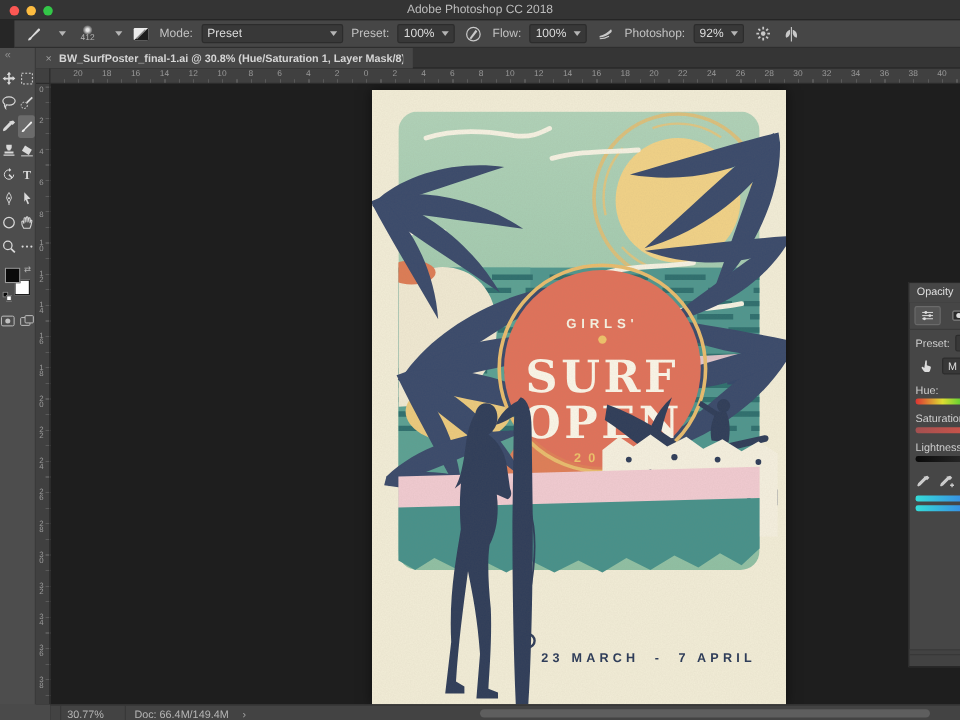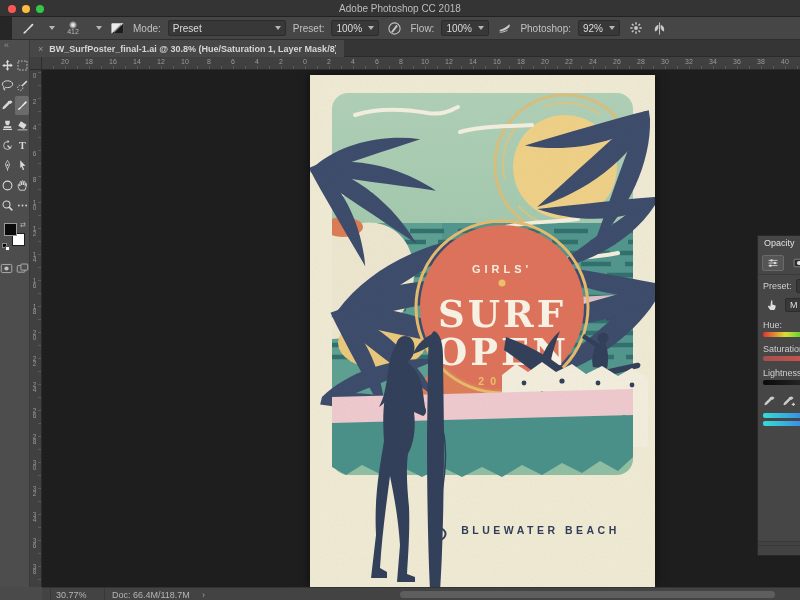--- a/index.html
+++ b/index.html
@@ -515,21 +515,21 @@
       <path d="M124 256 C 130 258 133 268 133 282 L 134 360 C 134 430 132 490 130 516 L 120 516 C 118 470 117 420 117 360 L 118 290 C 118 272 119 260 124 256 Z"></path>
       <path d="M124 258 C 115 262 107 269 103 279 C 110 277 118 272 123 269 Z"></path>
       <path d="M95 261 C 102 261 106 268 104 277 C 103 282 100 285 97 287 C 105 293 110 301 112 311 L 115 332 C 117 336 116 340 113 341 L 104 337 C 106 353 104 368 98 379 C 96 393 97 412 99 432 C 100 456 98 482 97 499 L 105 502 L 105 507 L 87 507 L 90 470 C 88 441 84 421 80 401 C 76 431 72 461 70 493 L 77 497 L 77 503 L 61 503 L 66 460 C 64 421 70 391 74 366 C 72 341 74 316 80 301 C 78 291 80 281 86 275 C 85 267 89 261 95 261 Z"></path>
       <path d="M92 264 C 84 269 80 281 78 297 C 76 312 74 323 69 332 C 78 327 84 313 86 299 C 87 287 89 272 92 264 Z"></path>
     </g>
     <path d="M130 345 C 138 366 136 396 131 422 C 129 437 129 447 130 452" stroke="#2f3d59" stroke-width="1.5" fill="none"></path>
     <circle cx="130" cy="459" r="5.5" fill="none" stroke="#2f3d59" stroke-width="2"></circle>
 
     <rect x="0" y="0" width="345" height="520" filter="url(#grain)"></rect>
   </svg>
-  <div class="poster-venue">BLUEWATER BEACH</div>
+  <div class="poster-dates">23 MARCH  -  7 APRIL</div>
 </div>
 
 <div class="panel">
   <div class="panel-tabs">
     <div class="panel-tab active">Opacity</div>
     <div class="panel-tab">P</div>
   </div>
   <div class="panel-iconrow">
     <div class="panel-iconbtn">
       <svg viewBox="0 0 16 16" width="14" height="12">
@@ -587,16 +587,16 @@
   <div class="bluebar"></div>
   <div class="bluebar"></div>
   <div class="panel-footer"></div>
 </div>
 
 <div class="corner-strip"></div>
 <div class="statusbar">
   <span class="sep" style="left:8px"></span>
   <span class="zoomval">30.77%</span>
   <span class="sep" style="left:62px"></span>
-  <span class="docval">Doc: 66.4M/118.7M</span>
+  <span class="docval">Doc: 66.4M/149.4M</span>
   <span class="more">›</span>
   <span class="hscroll"></span>
 </div>
 
 </body></html>

